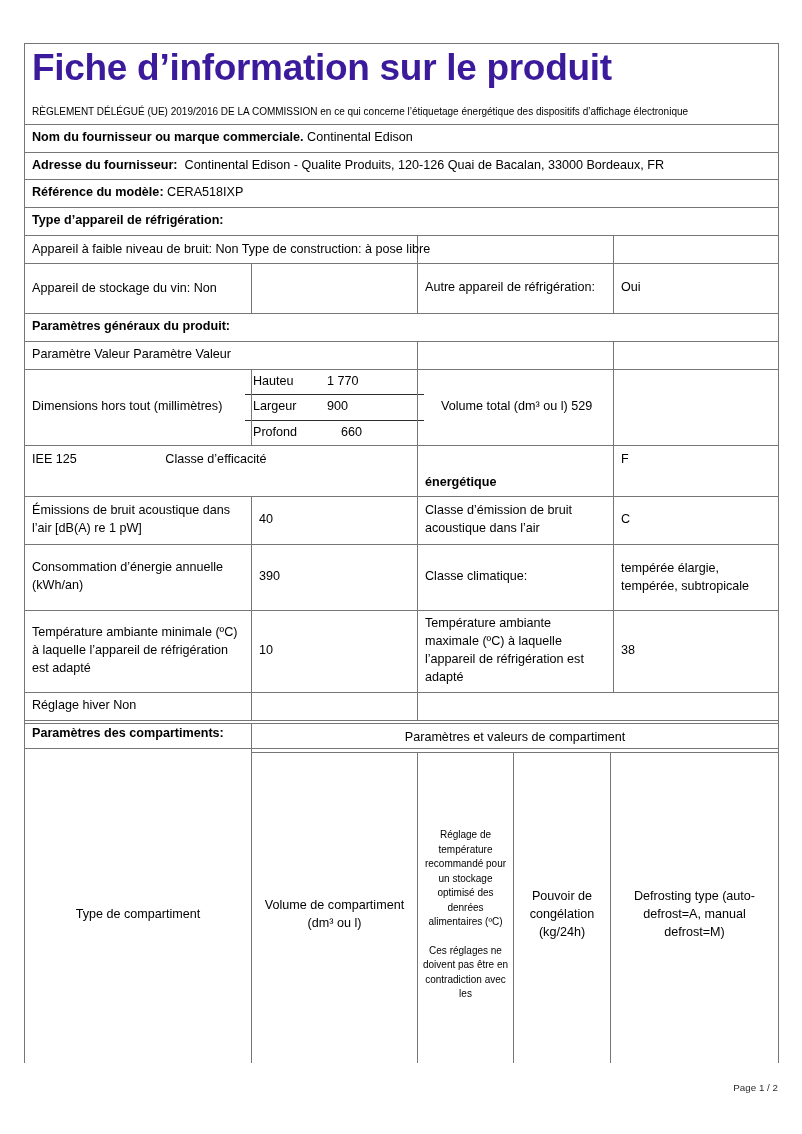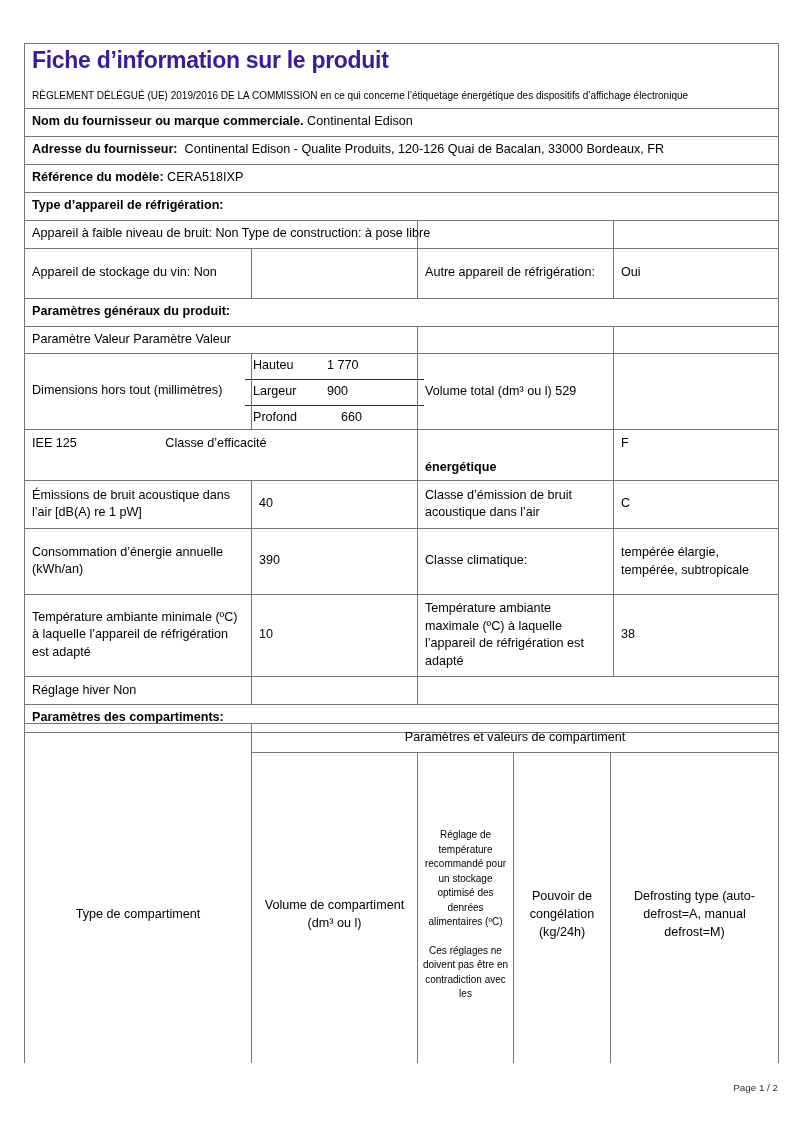--- a/index.html
+++ b/index.html
@@ -37,21 +37,21 @@
     font-size: 12.6px;
     line-height: 1.42;
     vertical-align: middle;
     overflow: visible;
     white-space: nowrap;
   }
   table.doc td.wrap { white-space: normal; }
 
   .title {
     color: #3b1a9c;
-    font-size: 23px;
+    font-size: 37px;
     font-weight: bold;
     letter-spacing: -0.3px;
     line-height: 1.1;
     white-space: nowrap;
   }
   .subtitle {
     font-size: 10px;
     line-height: 1.5;
     white-space: normal;
     padding-top: 6px;
@@ -230,21 +230,21 @@
               <td>900</td>
             </tr>
             <tr>
               <td style="width:66px;">Profond</td>
               <td style="padding-left:22px;">660</td>
             </tr>
           </tbody>
               </table>
         </td>
         <td class="ovf">
-          <span class="out" style="left:7px;"><span>Volume total (dm³ ou l)</span> <span>529</span></span>
+          <span class="out" style="left:23px;"><span>Volume total (dm³ ou l)</span> <span>529</span></span>
         </td>
         <td>&nbsp;</td>
       </tr>
 
       <tr>
         <td colspan="2" style="height:40px;vertical-align:top;padding-top:5px;">
           <span>IEE</span>
           <span>125</span>
           <span style="padding-left:85px;">Classe d’efficacité</span>
         </td>

